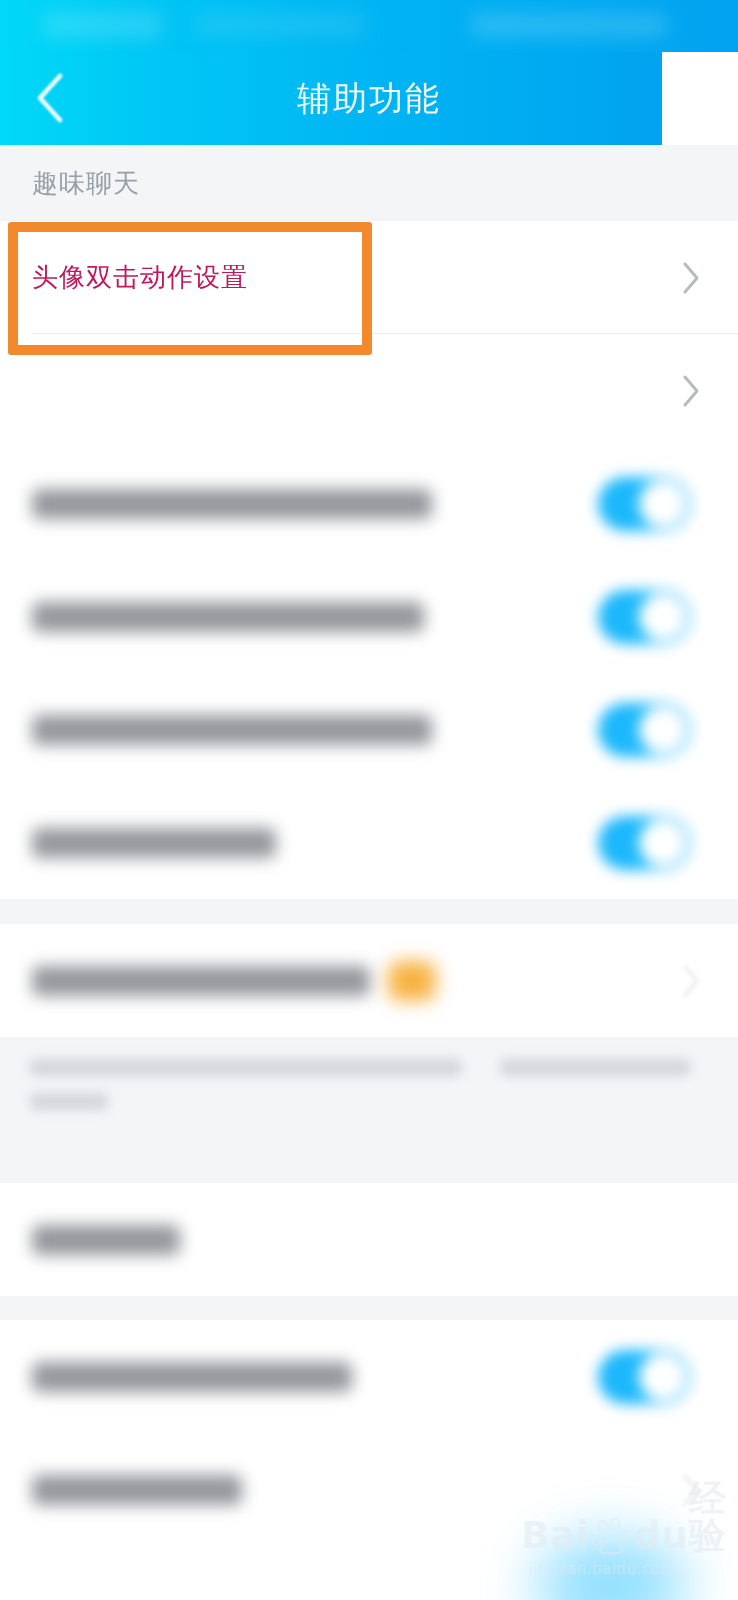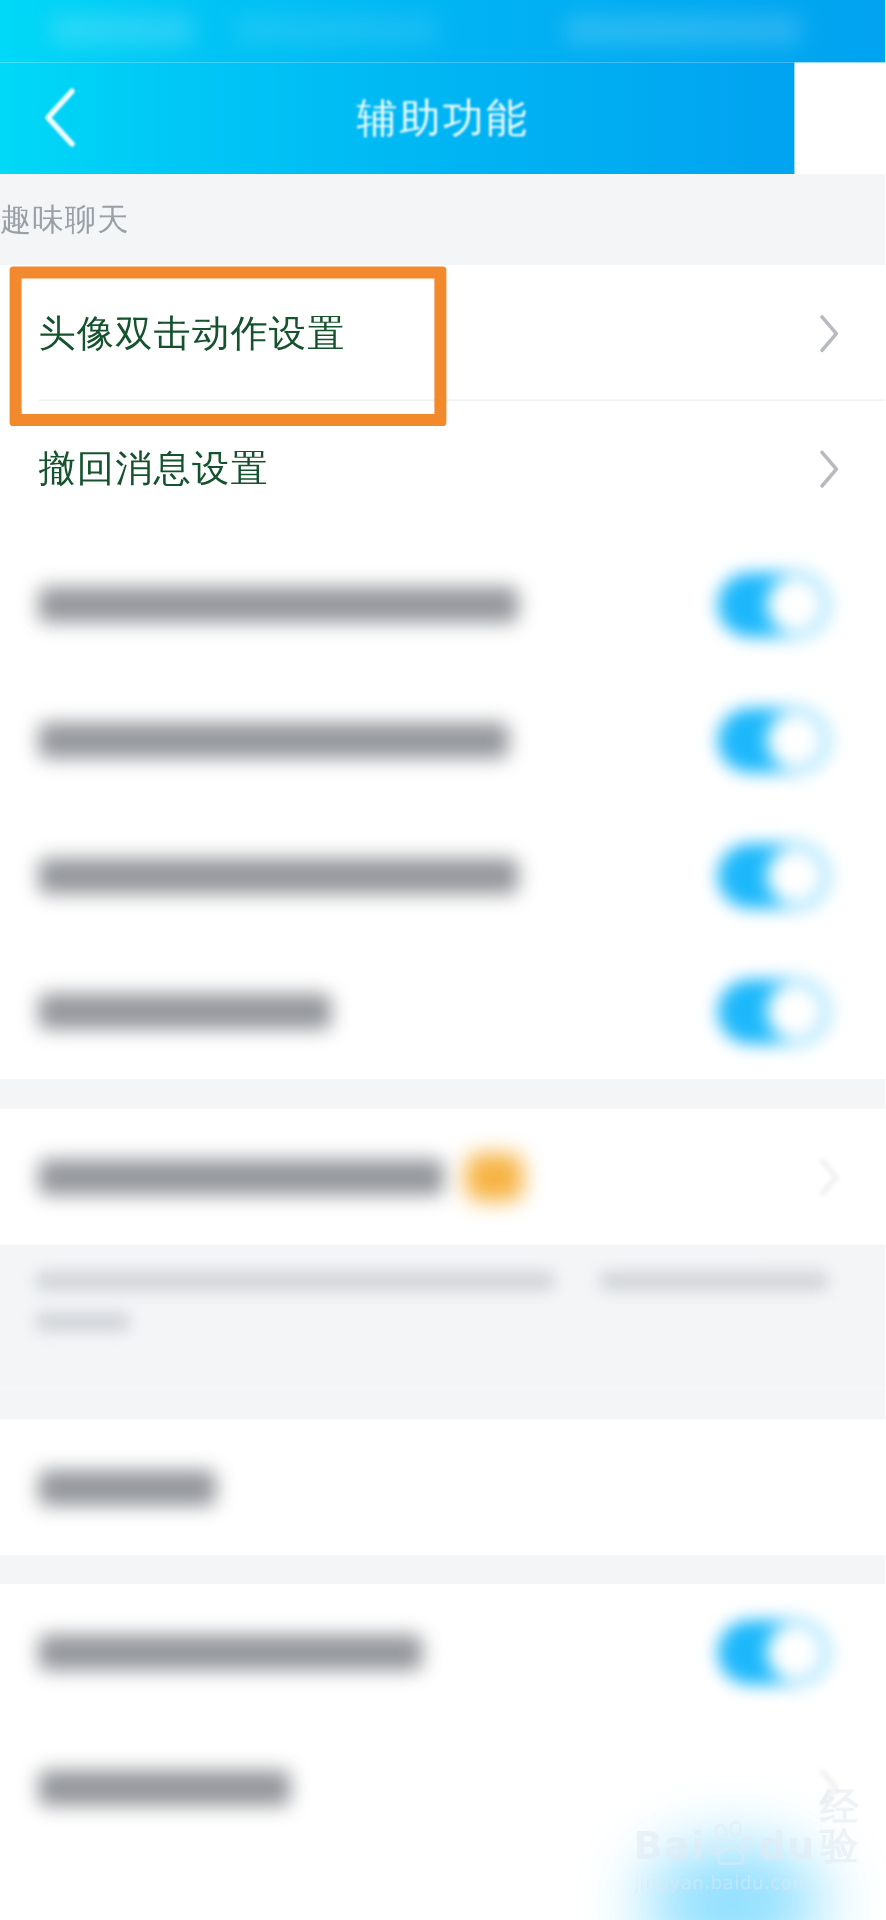--- a/index.html
+++ b/index.html
@@ -69,42 +69,43 @@
     left: 0; top: 145px;
     width: 738px;
     height: 1455px;
     background: #ffffff;
   }
   .section-head {
     height: 76px;
     background: #f3f5f7;
     display: flex;
     align-items: center;
+    padding-left: 32px;
     box-sizing: border-box;
     color: #9aa0a8;
     font-size: 26px;
     letter-spacing: 1px;
   }
   .gap {
     background: #f3f5f7;
     width: 738px;
   }
 
   .row {
     position: relative;
     height: 113px;
     background: #ffffff;
     display: flex;
     align-items: center;
     box-sizing: border-box;
     padding: 0 32px;
   }
   .row .label {
-    font-size: 31px;
-    color: #14532d;
+    font-size: 26px;
+    color: #be185d;
     letter-spacing: 1px;
     white-space: nowrap;
   }
   .row .divider {
     position: absolute;
     left: 32px; right: 0; bottom: 0;
     height: 1px;
     background: #ececee;
   }
   .chevron {
@@ -192,21 +193,21 @@
     opacity: 0.55;
     pointer-events: none;
     text-align: center;
     filter: blur(0.4px);
   }
   .wm-main {
     display: flex;
     align-items: flex-end;
     justify-content: center;
     color: #e3eaf1;
-    font-size: 32px;
+    font-size: 37px;
     line-height: 1;
     letter-spacing: 1px;
     font-weight: bold;
     margin-left: 44px;
   }
   .wm-paw {
     width: 40px; height: 40px;
     margin: 0 2px -2px 2px;
     position: relative;
   }
@@ -271,21 +272,20 @@
       <span class="label">头像双击动作设置</span>
       <span class="chevron">
         <svg width="20" height="34" viewBox="0 0 20 34">
           <polyline points="4,3 16,17 4,31" fill="none" stroke="#b7bac0" stroke-width="3" stroke-linecap="round" stroke-linejoin="round"></polyline>
         </svg>
       </span>
       <span class="divider"></span>
     </div>
 
     <div class="row">
-      <span class="label">撤回消息设置</span>
       <span class="chevron">
         <svg width="20" height="34" viewBox="0 0 20 34">
           <polyline points="4,3 16,17 4,31" fill="none" stroke="#b7bac0" stroke-width="3" stroke-linecap="round" stroke-linejoin="round"></polyline>
         </svg>
       </span>
     </div>
 
     <div class="row blurred">
       <span class="label-blur" style="width:400px"></span>
       <span class="toggle">

